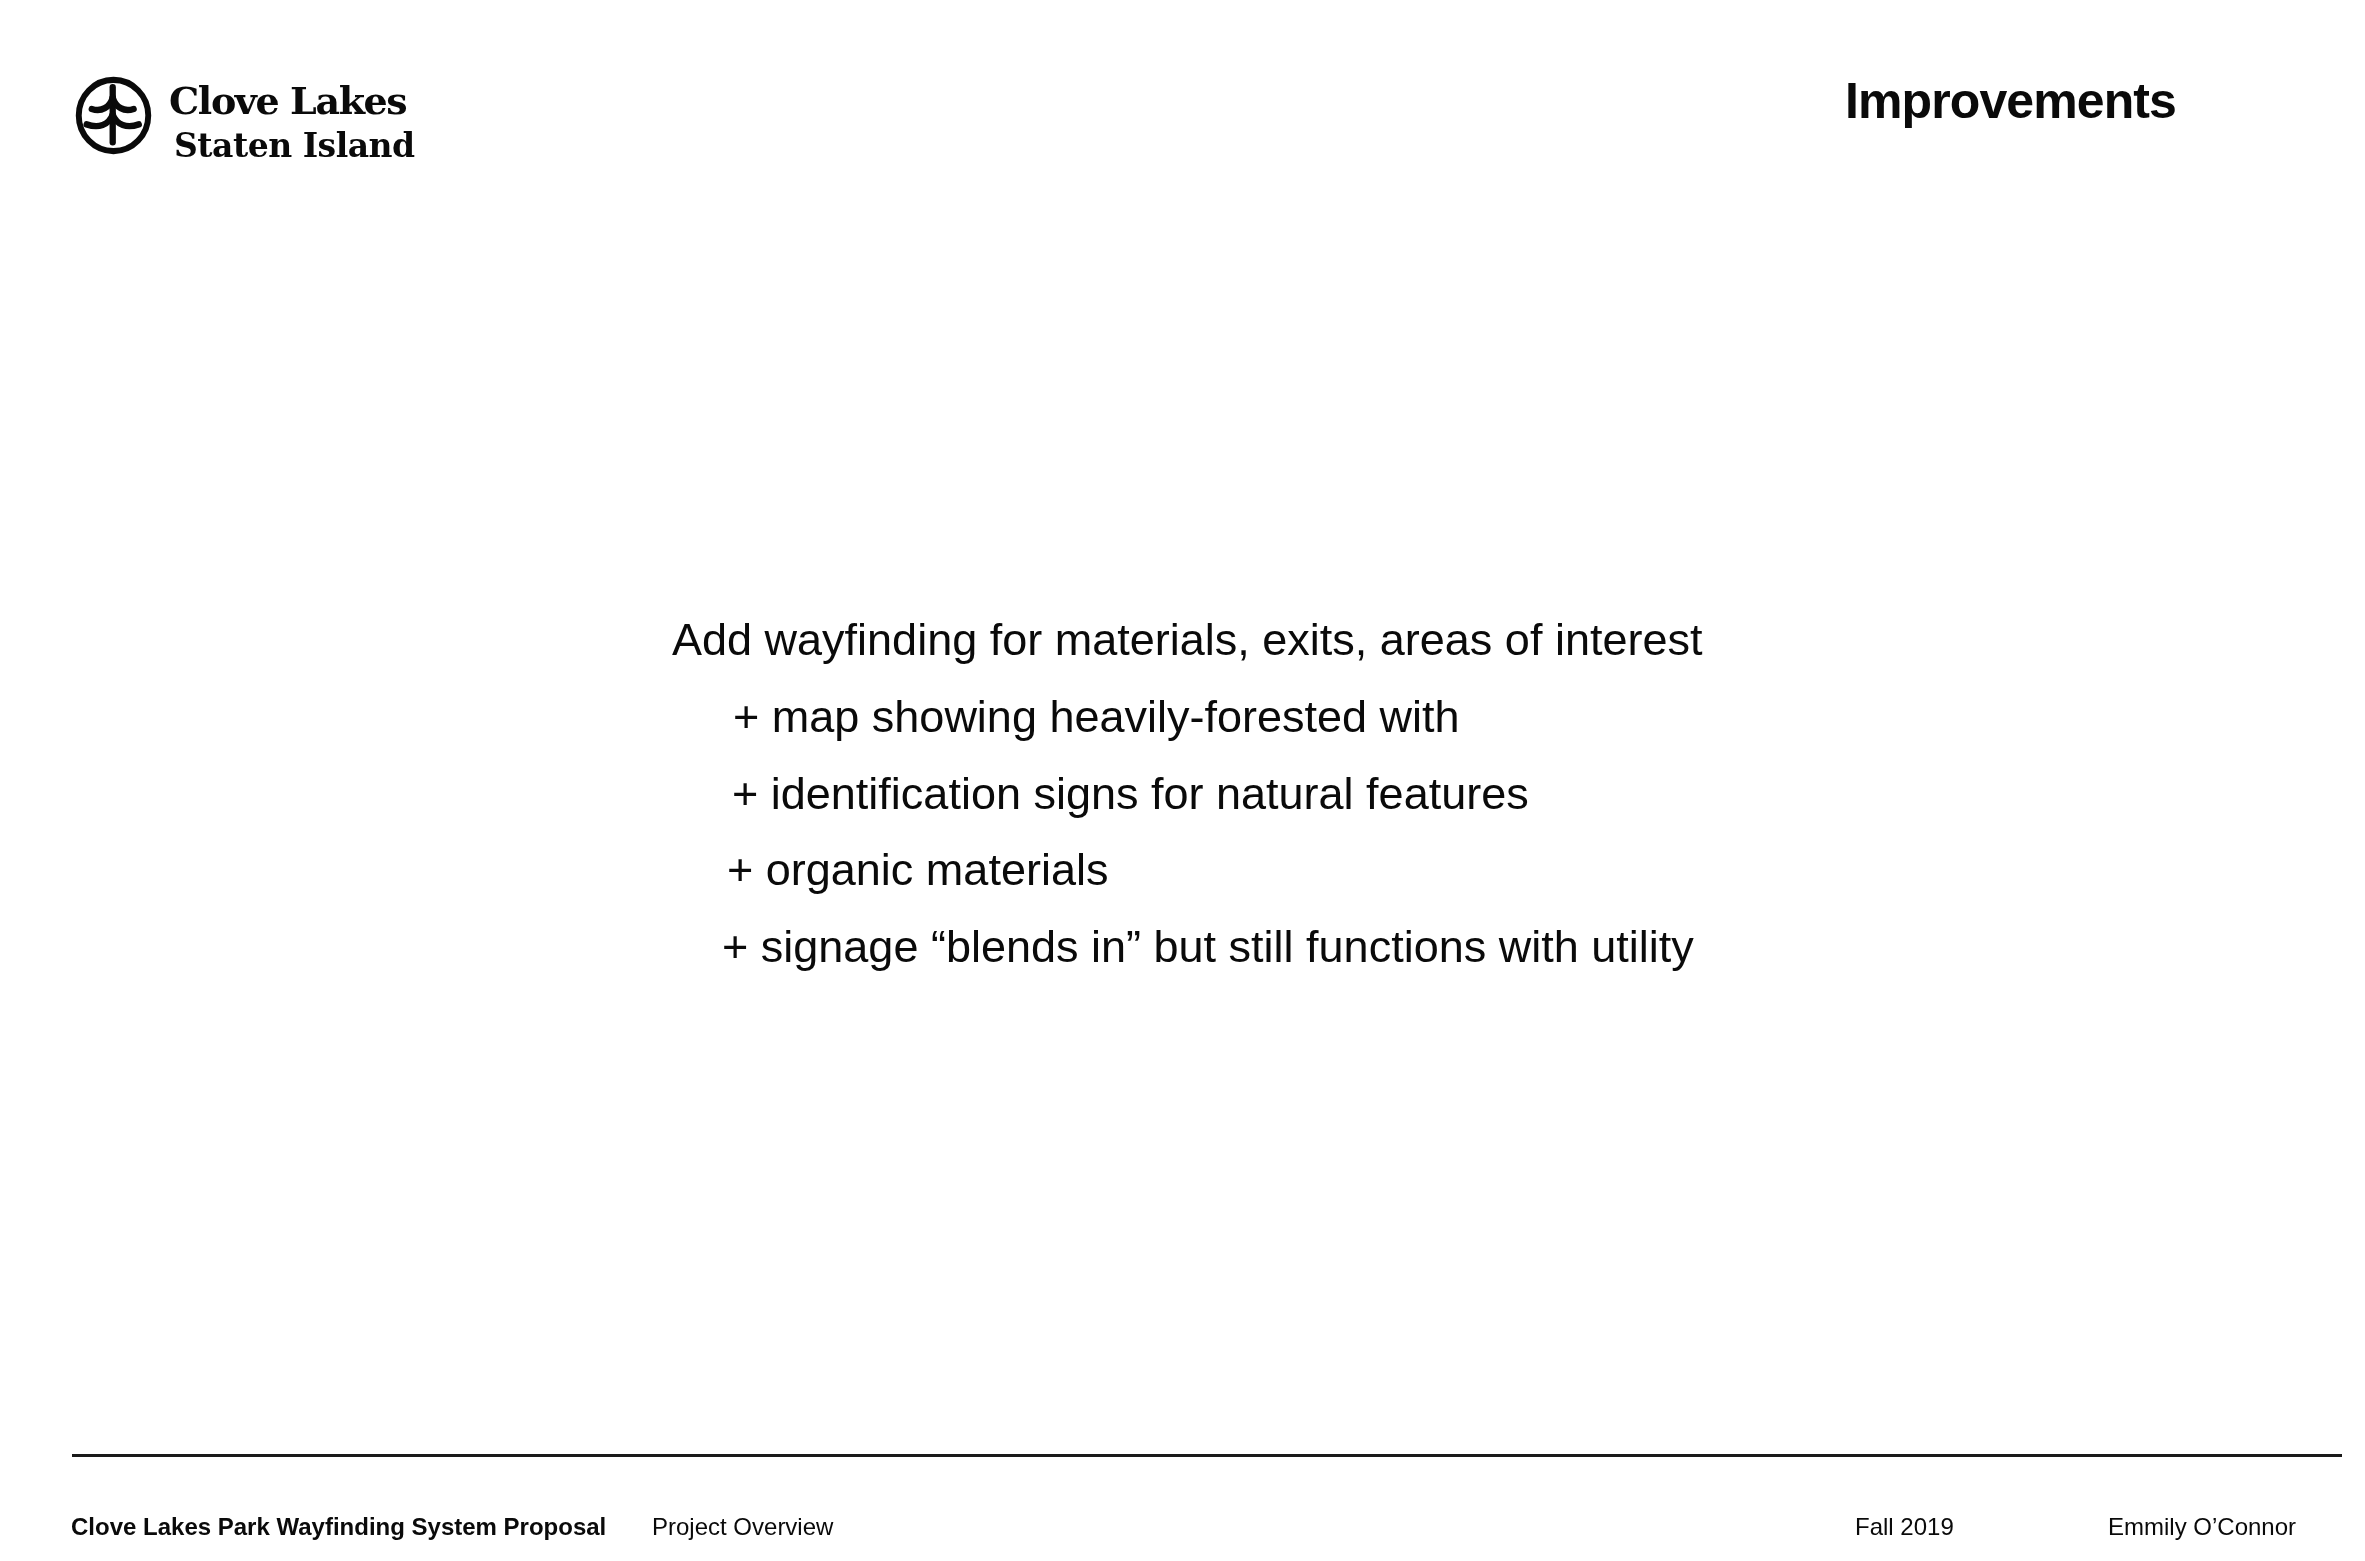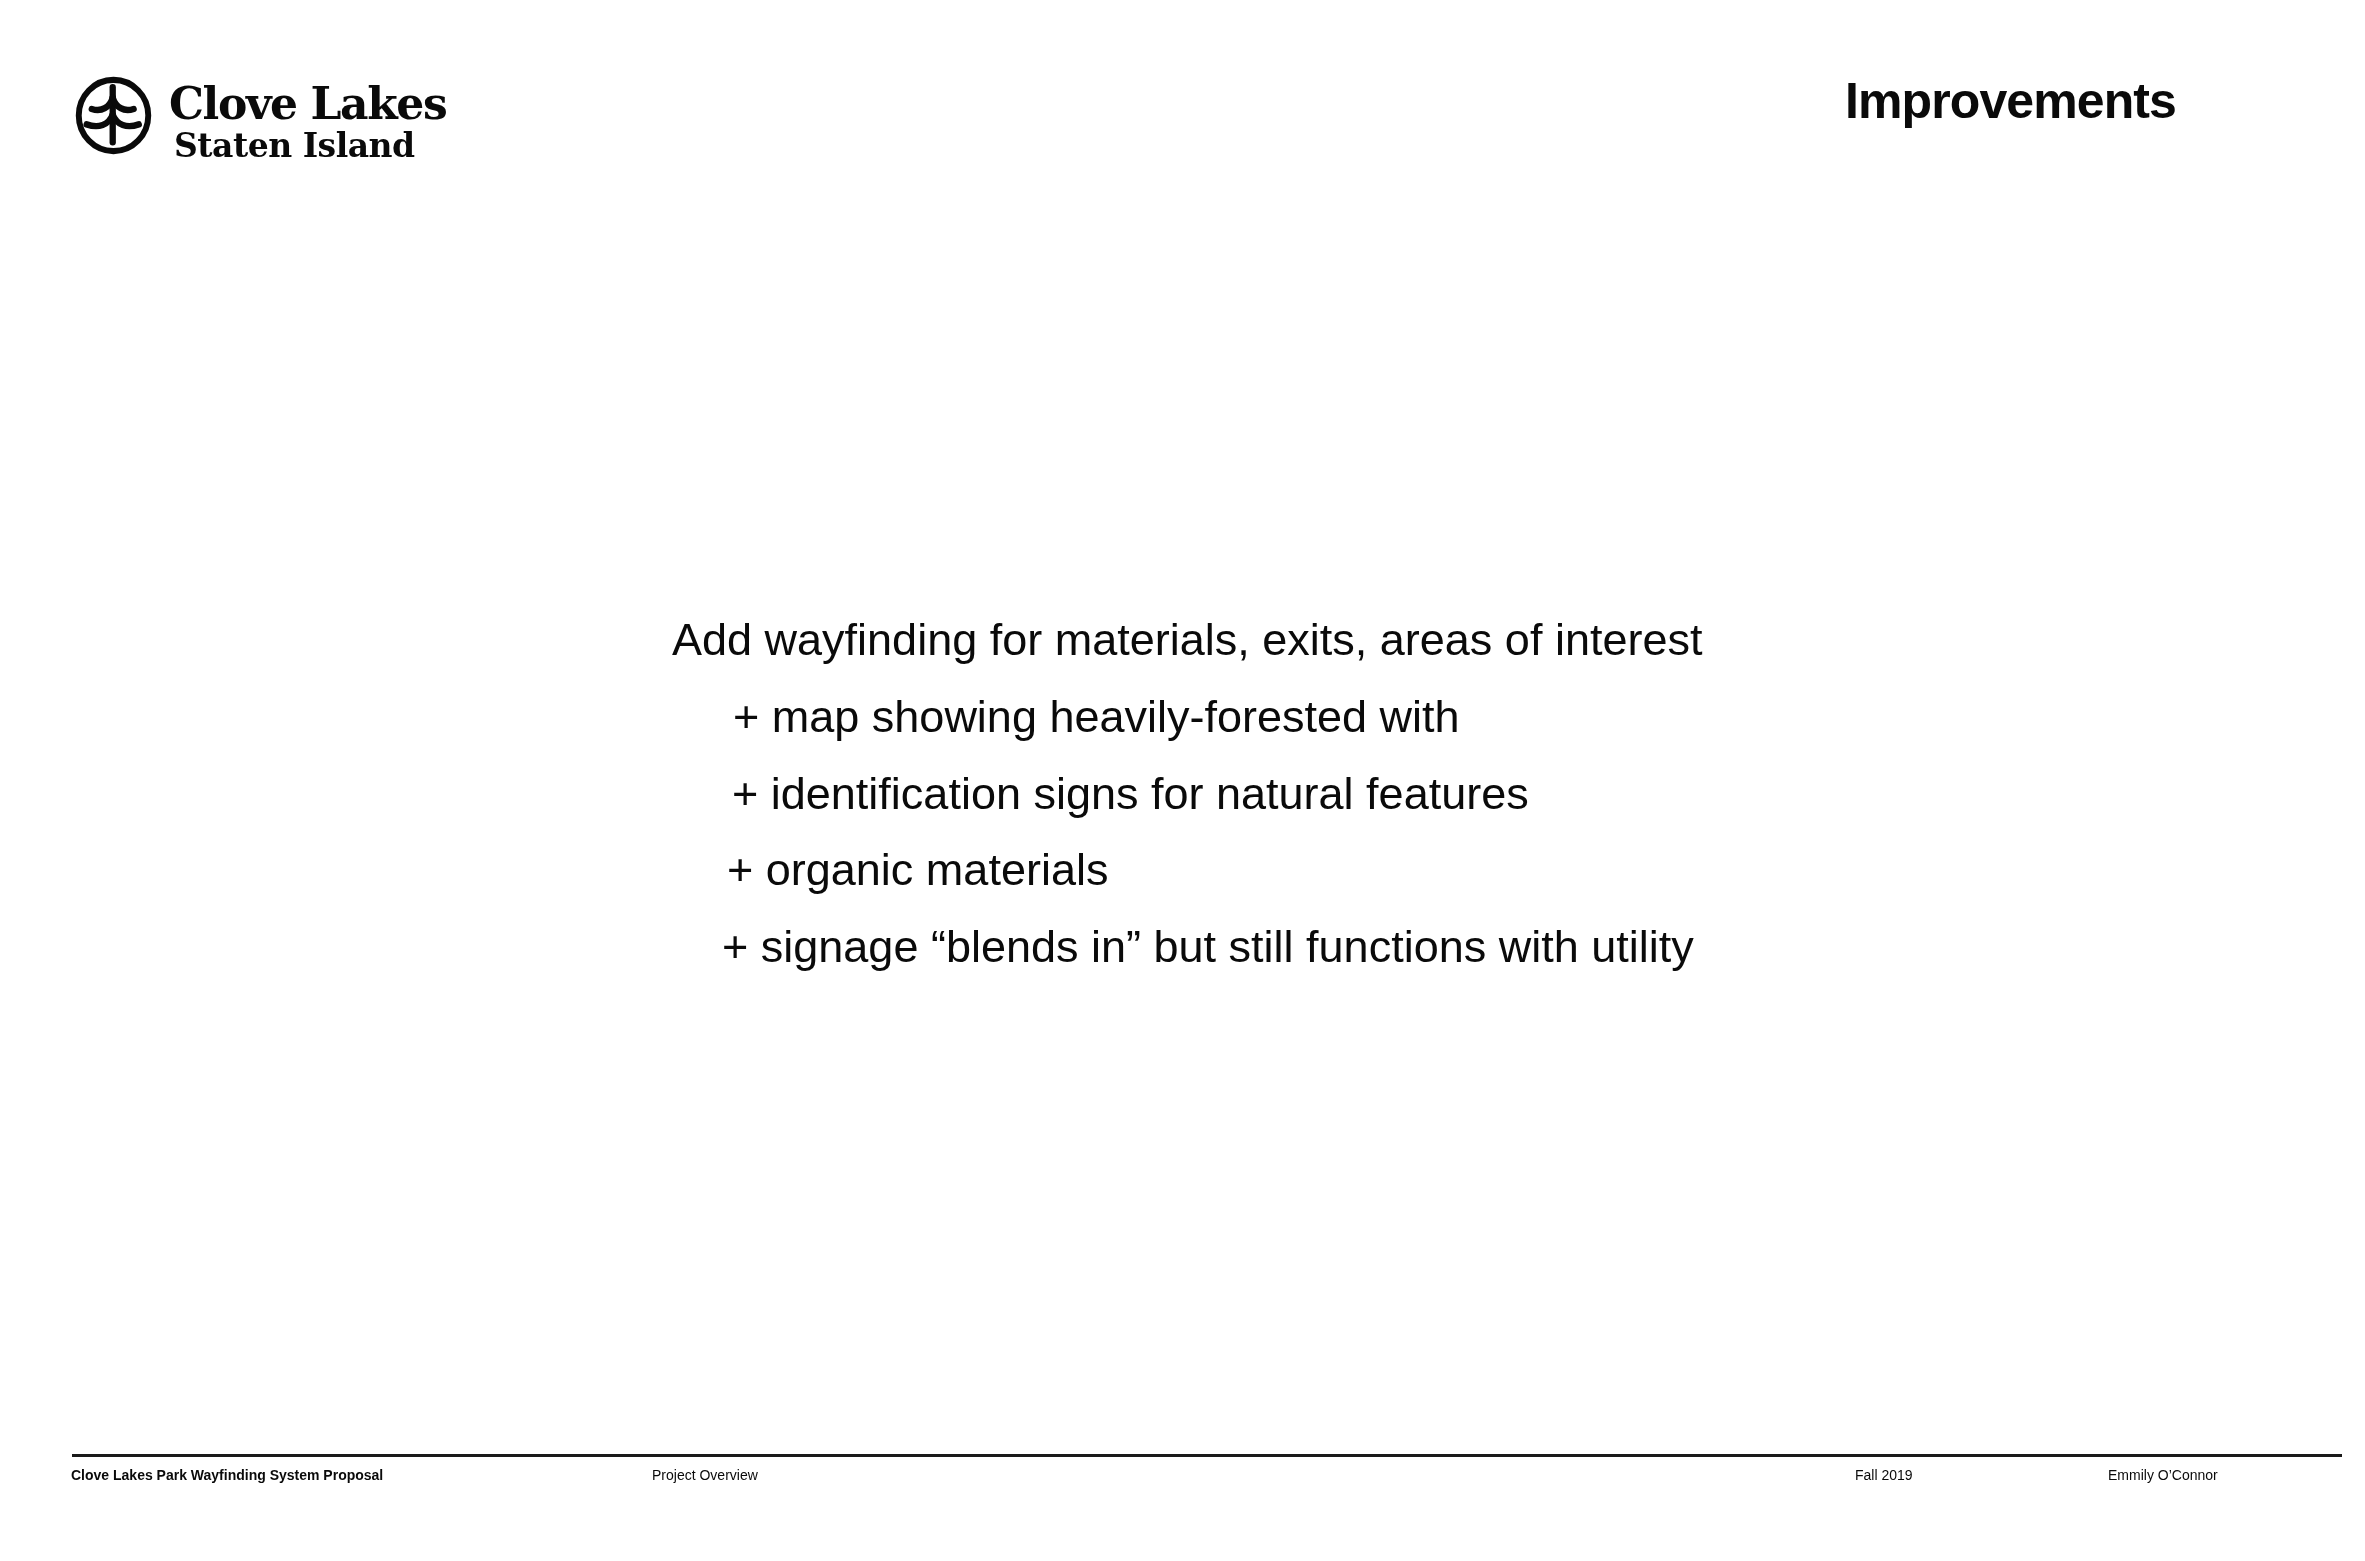--- a/index.html
+++ b/index.html
@@ -25,21 +25,21 @@
     top: 75px;
     width: 79px;
     height: 81px;
   }
   .logo-wordmark {
     position: absolute;
     left: 169px;
     top: 82px;
     font-family: "DejaVu Serif", serif;
     font-weight: 700;
-    font-size: 44px;
+    font-size: 38px;
     letter-spacing: -1.4px;
     line-height: 1;
     white-space: nowrap;
   }
   .logo-sub {
     position: absolute;
     left: 174px;
     top: 129px;
     font-family: "DejaVu Serif", serif;
     font-weight: 700;
@@ -81,22 +81,22 @@
   .footer-rule {
     position: absolute;
     left: 72px;
     top: 1454px;
     width: 2270px;
     height: 2.8px;
     background: #1a1a1a;
   }
   .footer-item {
     position: absolute;
-    top: 1467px;
-    font-size: 14px;
+    top: 1513px;
+    font-size: 24px;
     line-height: 1.2;
     white-space: nowrap;
   }
   .footer-title { left: 71px; font-weight: 700; }
   .footer-section { left: 652px; }
   .footer-date { left: 1811px; margin-left: 44px; }
   .footer-author { left: 2108px; }
 </style>
 </head>
 <body>

